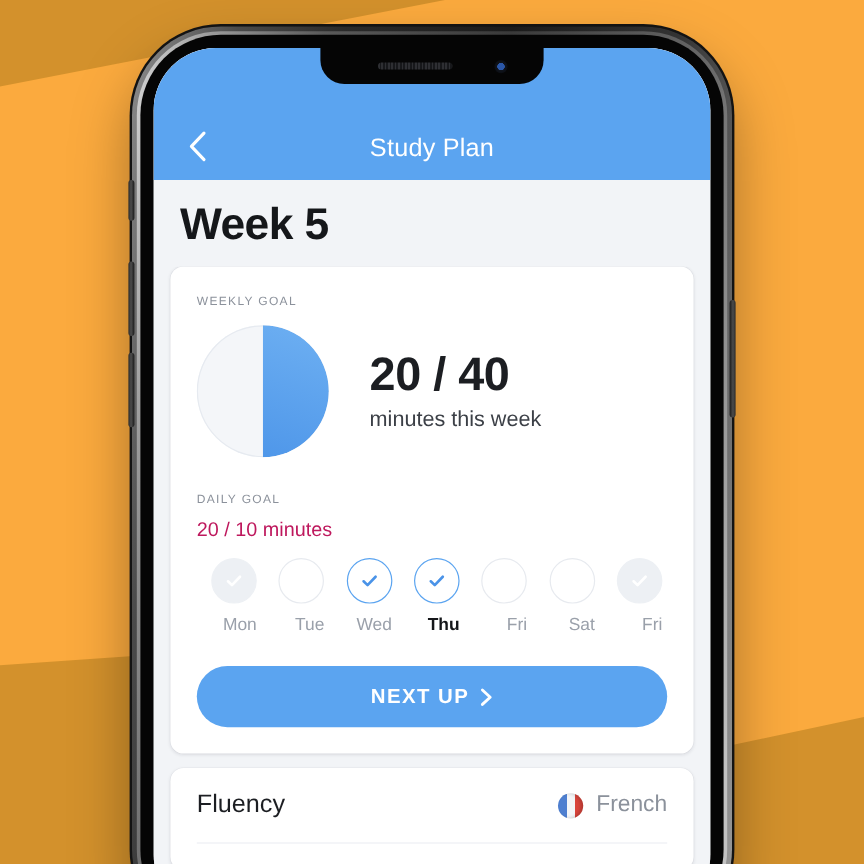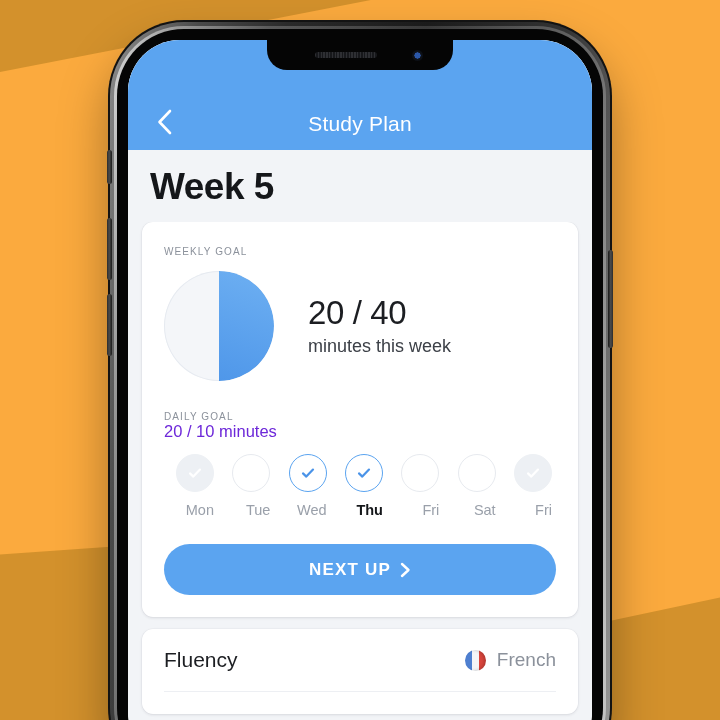--- a/index.html
+++ b/index.html
@@ -107,25 +107,25 @@
   .pie{
     width:110px;height:110px;border-radius:50%;flex:0 0 auto;
     background:#F4F6F9;box-shadow:inset 0 0 0 1px #E6EAF0;
     position:relative;overflow:hidden;
   }
   .pie-fill{
     position:absolute;inset:0;border-radius:50%;
     background:linear-gradient(200deg,#6EB0F2 0%,#4A93E8 100%);
   }
   .weekly-text{margin-left:34px;}
-  .weekly-num{font-size:33px;font-weight:400;color:#1C1E22;letter-spacing:-.4px;line-height:1.1;}
+  .weekly-num{font-size:39px;font-weight:700;color:#1C1E22;letter-spacing:-.4px;line-height:1.1;}
   .weekly-sub{font-size:18px;color:#3C4047;margin-top:5px;}
 
   .daily-label{margin-top:30px;}
-  .daily-count{font-size:16.5px;color:#6d28d9;font-weight:500;}
+  .daily-count{font-size:16.5px;color:#be185d;font-weight:500;margin-top:11px;}
 
   .days{display:flex;justify-content:space-between;margin-top:13px;padding:0 4px;}
   .day{display:flex;flex-direction:column;align-items:flex-end;cursor:pointer;width:46px;}
   .day-circle{
     width:38px;height:38px;border-radius:50%;
     display:flex;align-items:center;justify-content:center;
     box-sizing:border-box;
   }
   .day-circle.empty{background:#fff;border:1.5px solid #E7EAEF;}
   .day-circle.past{background:#EDF0F4;border:1.5px solid #EDF0F4;}

